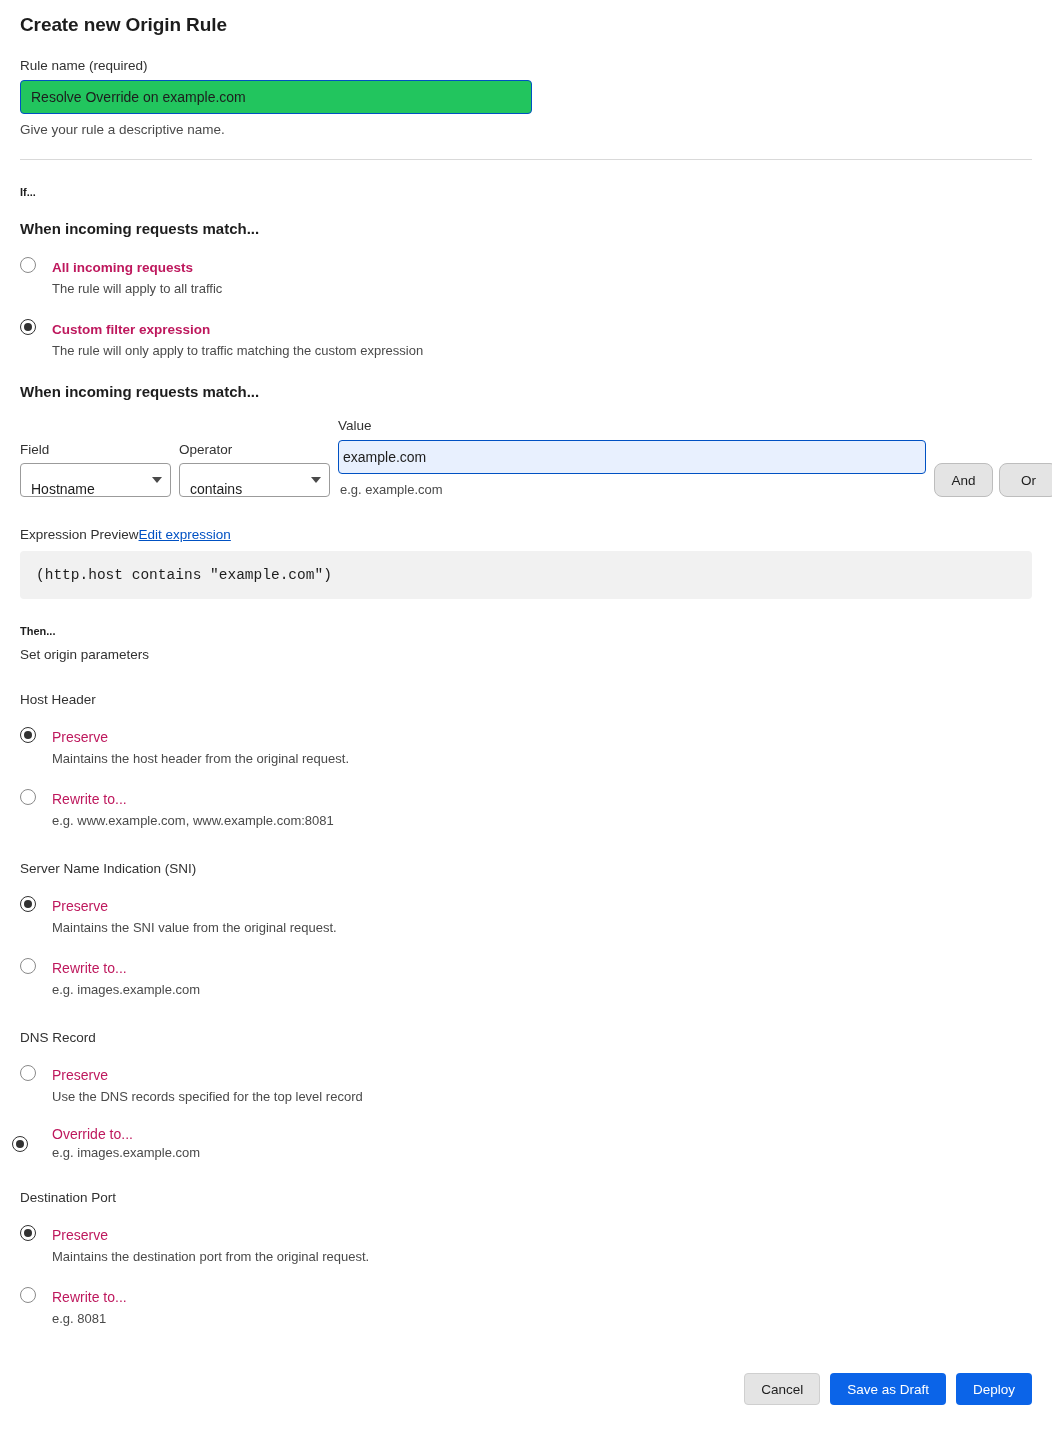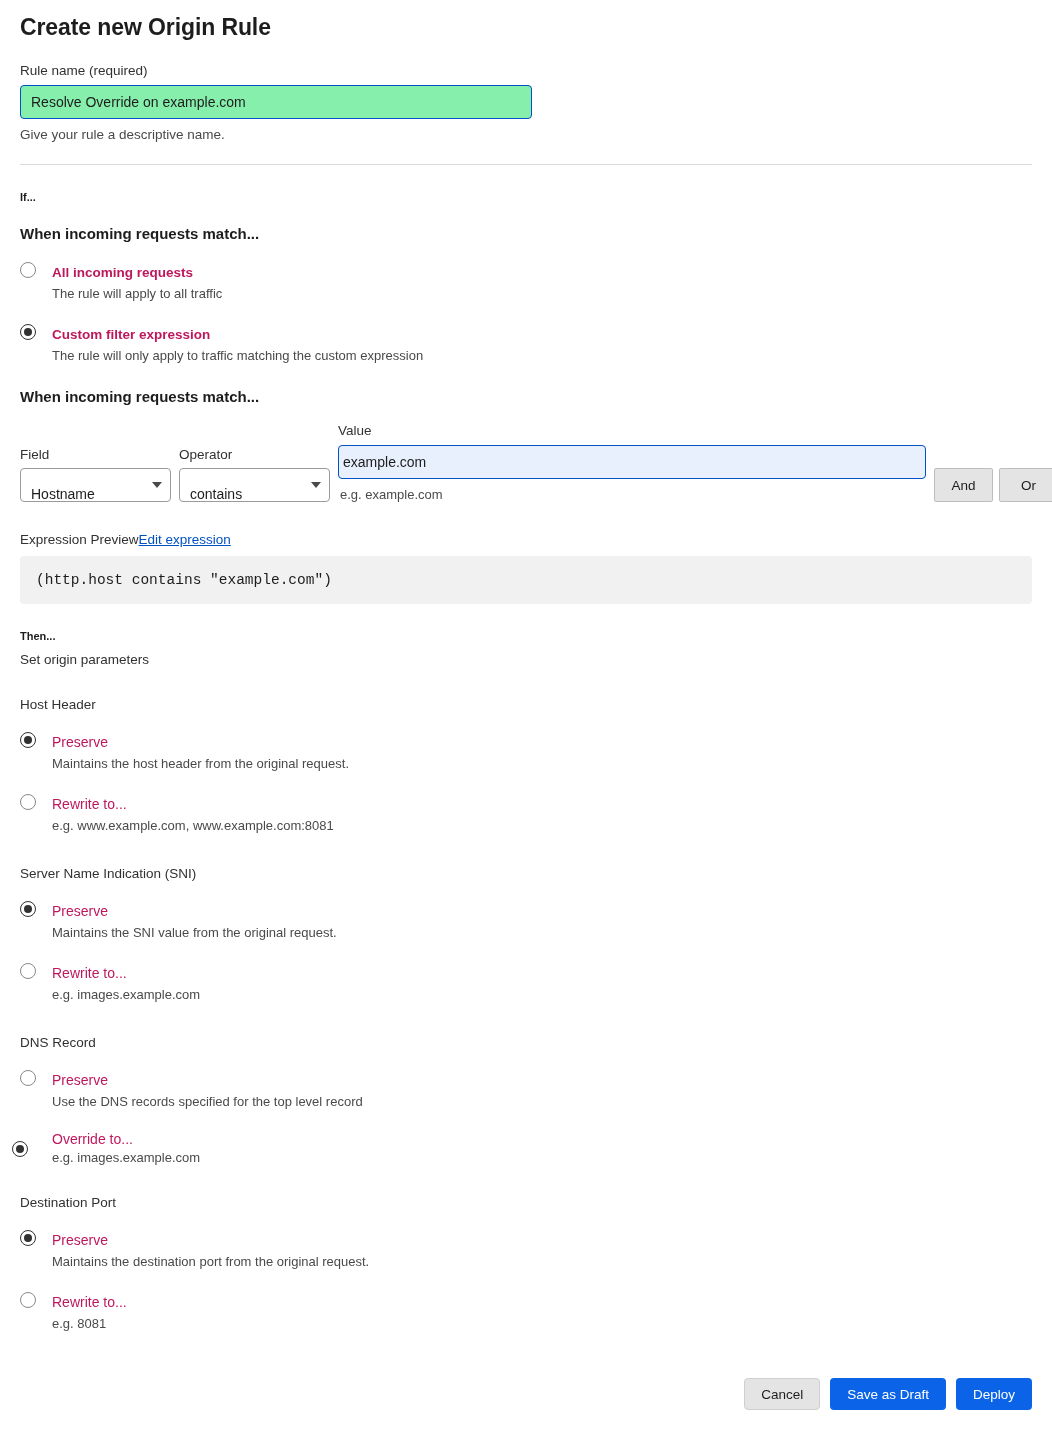--- a/index.html
+++ b/index.html
@@ -14,41 +14,41 @@
     font-family: "Liberation Sans", sans-serif;
     color: #1d1d1d;
     -webkit-font-smoothing: antialiased;
   }
   .page {
     width: 1052px;
     padding: 14px 20px 0 20px;
     position: relative;
   }
   .page-title {
-    font-size: 23px;
+    font-size: 19px;
     font-weight: bold;
     color: #1d1d1d;
     margin: 0 0 22px 0;
     letter-spacing: -0.1px;
   }
   .field-label {
     font-size: 13.5px;
     color: #313131;
     margin-bottom: 7px;
   }
   .text-input {
     display: block;
     height: 34px;
     border: 1px solid #0051c3;
     border-radius: 4px;
     padding: 0 10px;
     font-size: 14px;
     font-family: "Liberation Sans", sans-serif;
     color: #1d1d1d;
-    background: #86efac;
+    background: #22c55e;
     outline: none;
   }
   #rule-name-input { width: 512px; }
   .help-text {
     font-size: 13.5px;
     color: #4a4a4a;
     margin-top: 8px;
   }
   .divider {
     height: 1px;
@@ -154,21 +154,21 @@
   .value-help {
     font-size: 13px;
     color: #4a4a4a;
     margin-top: 8px;
     padding-left: 2px;
   }
   .op-btn {
     height: 34px;
     min-width: 59px;
     border: 1px solid #bdbdbd;
-    border-radius: 2px;
+    border-radius: 8px;
     background: #e4e4e4;
     font-size: 13.5px;
     color: #1d1d1d;
     font-family: "Liberation Sans", sans-serif;
     margin-right: 6px;
     cursor: pointer;
   }
   .op-btn:last-child { margin-right: 0; }
   .preview-head {
     display: flex;

